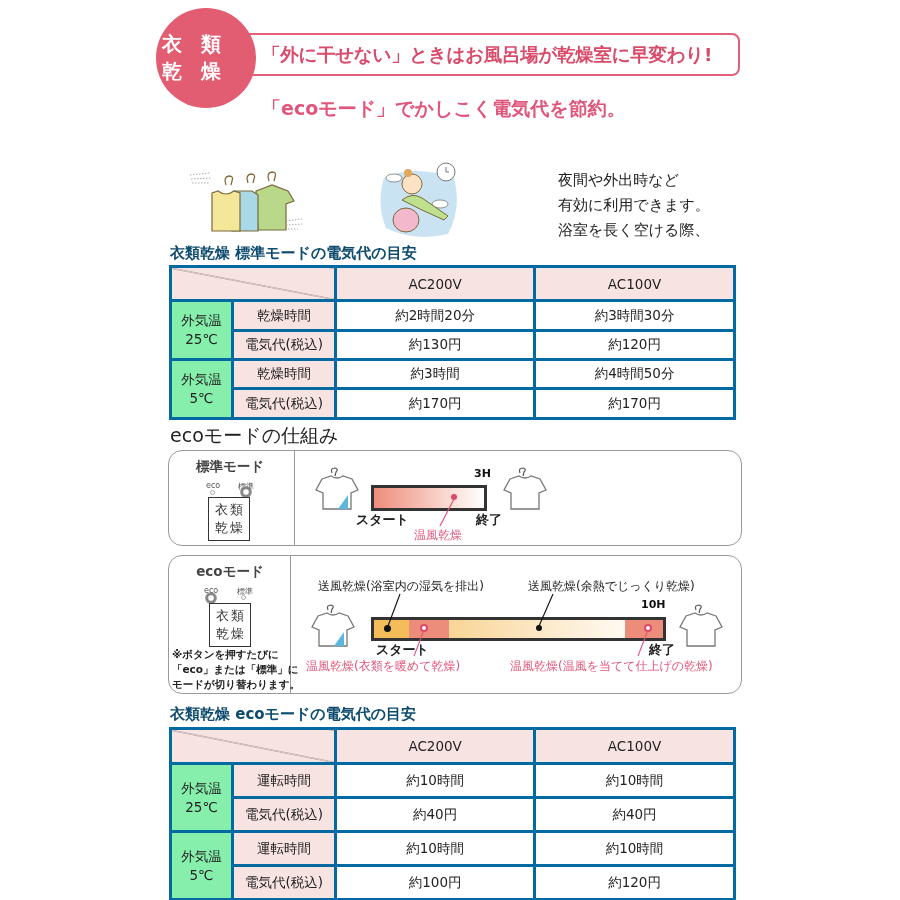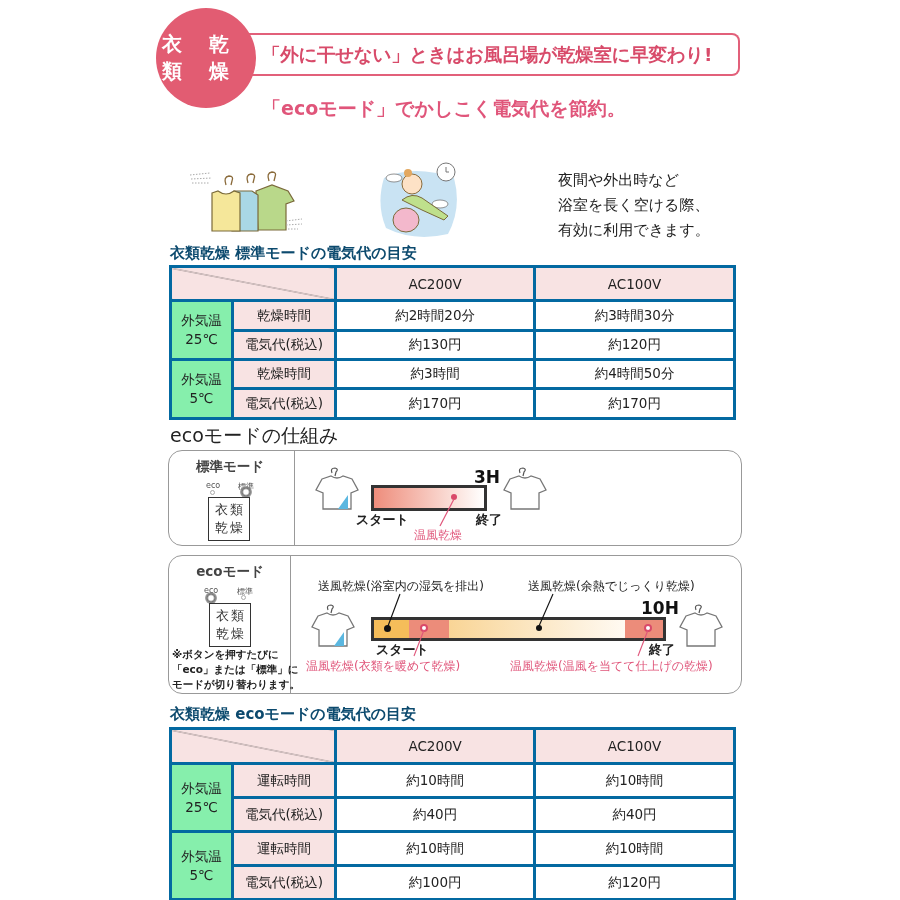--- a/index.html
+++ b/index.html
@@ -6,21 +6,21 @@
   body {
     width: 900px; height: 900px; background: #ffffff; position: relative; overflow: hidden;
     font-family: "DejaVu Sans", "Liberation Sans", sans-serif; color: #333;
   }
   .abs { position: absolute; }
 
   
   .badge {
     left: 156px; top: 8px; width: 100px; height: 100px; border-radius: 50%;
     background: #e25c72; color: #fff; font-weight: bold; font-size: 20px;
-    display: flex; flex-direction: row; align-items: center; justify-content: center; line-height: 27px;
+    display: flex; flex-direction: column; justify-content: center; line-height: 27px;
     z-index: 2; letter-spacing: 6px; padding-left: 6px;
   }
   .headline-box {
     left: 248px; top: 33px; width: 492px; height: 43px; border: 2px solid #e2607a;
     border-left: none; border-radius: 0 8px 8px 0; display: flex; align-items: center; padding-left: 14px;
     color: #d84b6a; font-size: 18.5px; font-weight: bold; letter-spacing: -0.3px;
   }
   .eco-title { left: 262px; top: 88px; color: #e0557a; font-size: 19px; font-weight: bold; margin-top: 8px; }
   .intro { left: 262px; top: 112px; font-size: 15px; line-height: 24px; color: #222; }
 
@@ -55,21 +55,21 @@
   }
   .tiny { font-size: 8px; color: #555; }
   .lamp { width: 12px; height: 12px; border-radius: 50%; background: radial-gradient(circle, #fff 0 25%, #777 45%, rgba(120,120,120,0.15) 100%); }
   .lamp-off { width: 5px; height: 5px; border-radius: 50%; border: 1px solid #aaa; }
   .note { font-size: 10.5px; line-height: 15px; font-weight: bold; color: #222; }
 
   .bar { border: 3px solid #333; }
   .lbl-b { font-size: 13px; font-weight: bold; color: #222; }
   .lbl-pink { font-size: 12px; color: #e0557a; }
   .lbl-dark { font-size: 12px; color: #222; }
-  .big-h { font-size: 17px; font-weight: bold; color: #111; }
+  .big-h { font-size: 11px; font-weight: bold; color: #111; }
   .dot { width: 9px; height: 9px; border-radius: 50%; }
 </style>
 </head>
 <body>
 
 <div class="abs badge">
   <span>衣 類</span>
   <span>乾 燥</span>
 </div>
 <div class="abs headline-box">
@@ -106,22 +106,22 @@
   <circle cx="74" cy="12" r="9" fill="#fff" stroke="#777" stroke-width="1"></circle>
   <path d="M74 7 v5 h3" stroke="#777" stroke-width="1" fill="none"></path>
   <circle cx="40" cy="24" r="10" fill="#fde2c6" stroke="#8a6a3a" stroke-width="1"></circle>
   <circle cx="36" cy="13" r="4" fill="#e3a860"></circle>
   <path d="M30 40 q10 -8 20 -2 l26 18 l-4 4 l-22 -10 z" fill="#bfe08c" stroke="#7a6a3a" stroke-width="1"></path>
   <ellipse cx="34" cy="60" rx="13" ry="12" fill="#f3b8cc" stroke="#7a6a3a" stroke-width="1"></ellipse>
 </svg>
 
 <div class="abs side-note">
   <div>夜間や外出時など</div>
+  <div>有効に利用できます。</div>
   <div>浴室を長く空ける際、</div>
-  <div>有効に利用できます。</div>
 </div>
 
 <div class="abs sec-title" style="left:170px; top:244px;">衣類乾燥 標準モードの電気代の目安</div>
 <table class="cost" style="left:169px; top:265px; width:567px;">
   <colgroup>
       <col style="width:62px">
       <col style="width:104px">
       <col style="width:200px">
       <col style="width:201px">
     </colgroup>

